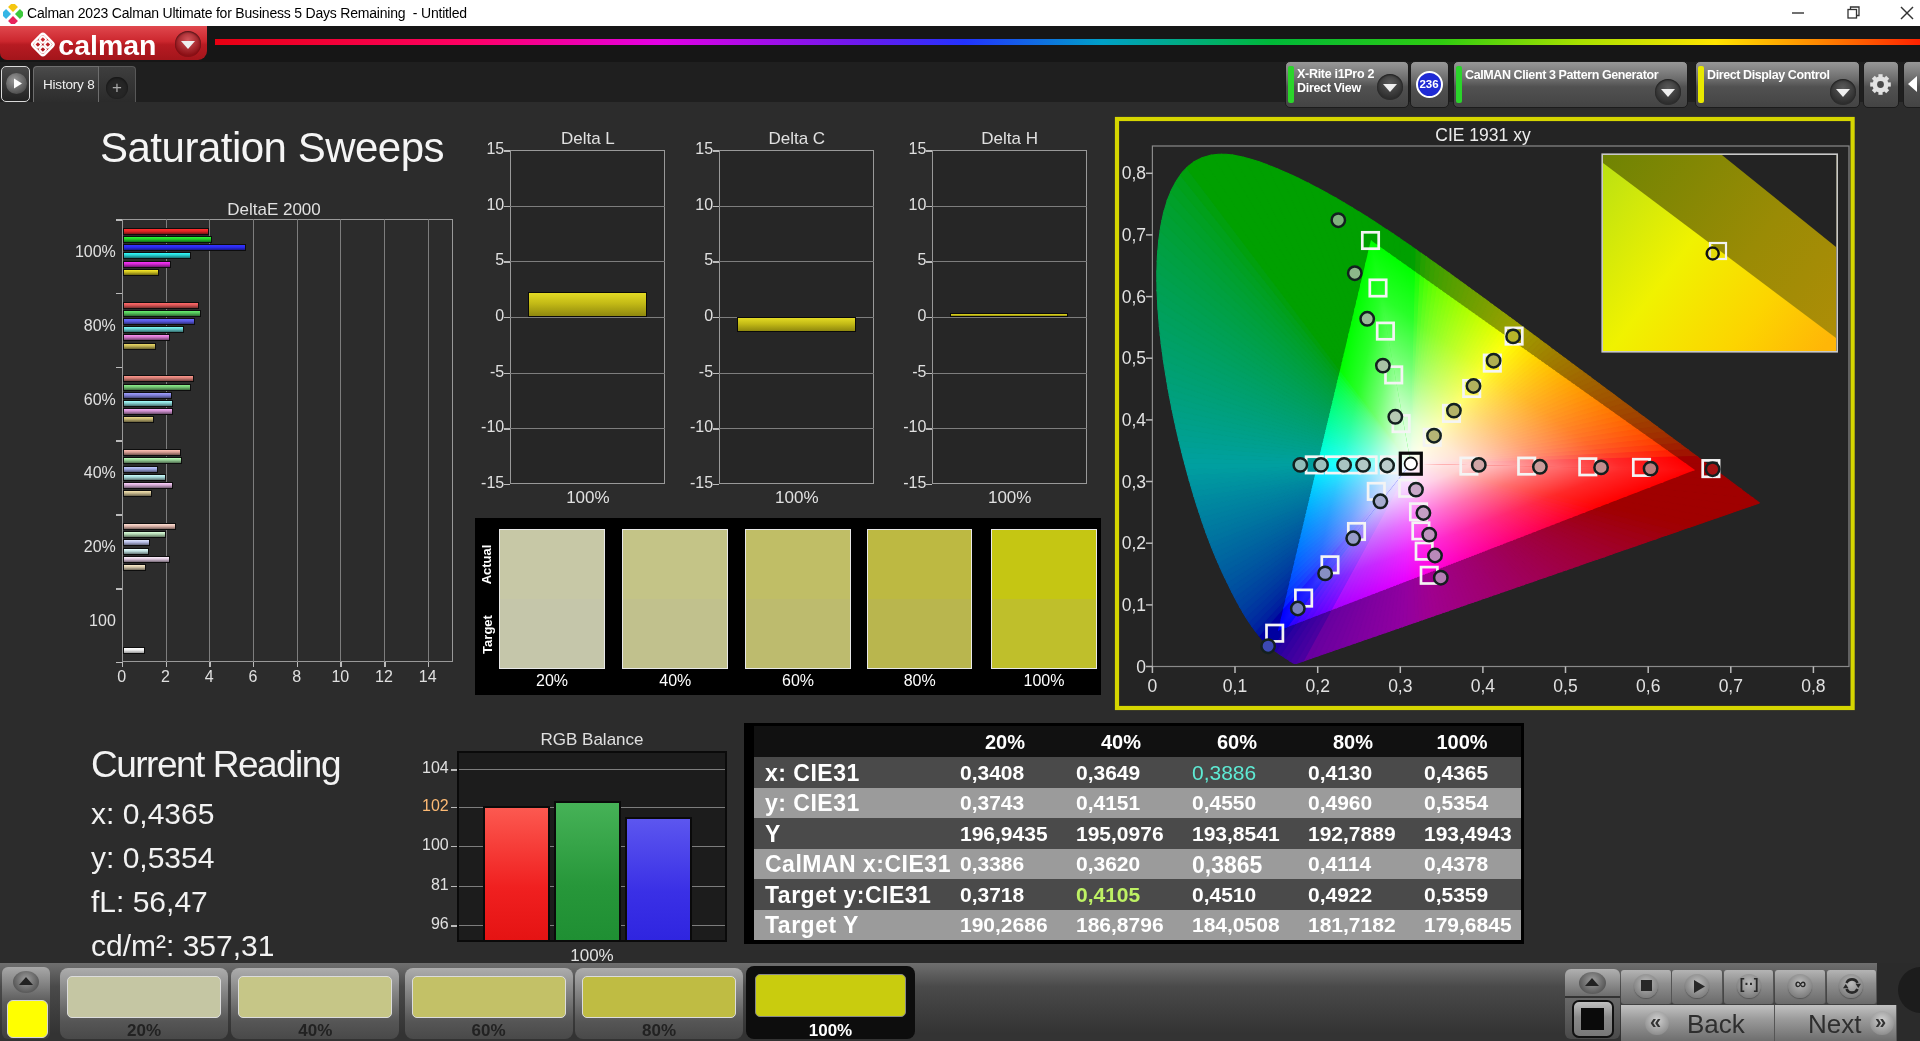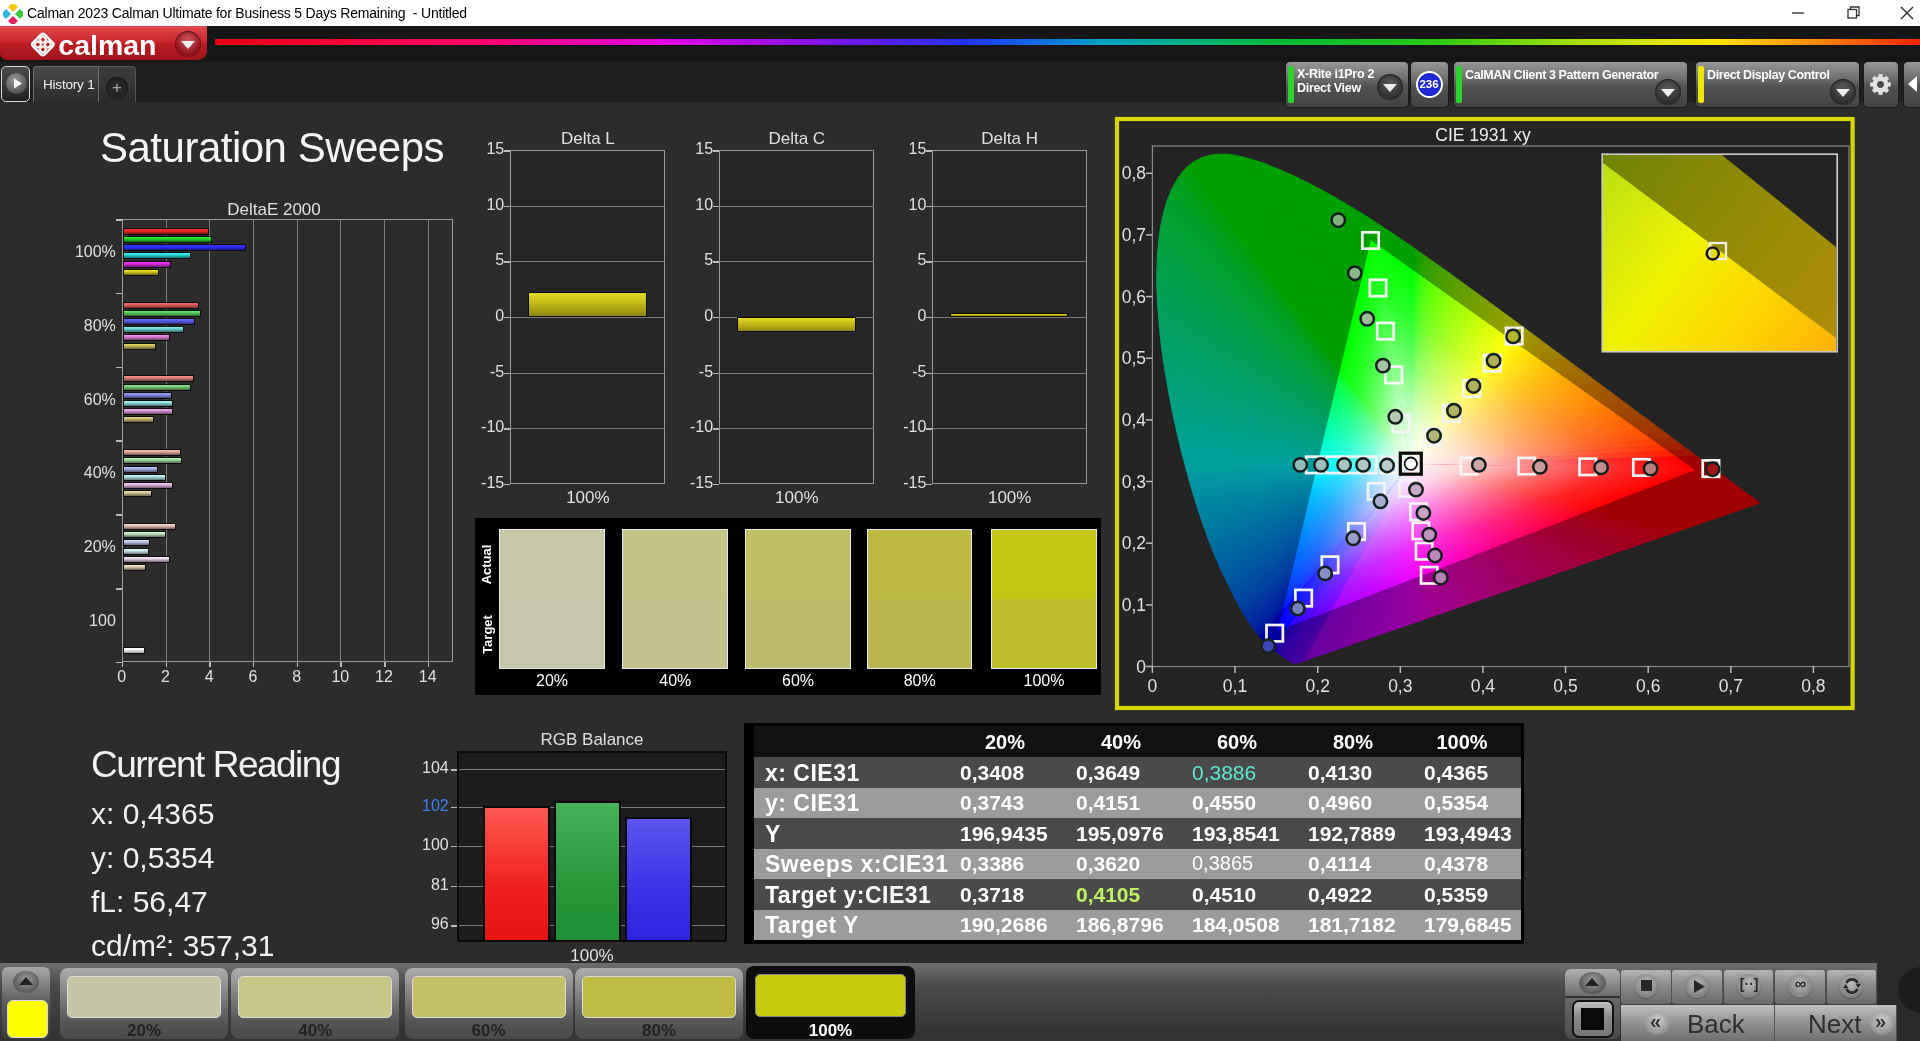--- a/index.html
+++ b/index.html
@@ -48,21 +48,21 @@
 <div class="ab" style="left:0;top:62px;width:1920px;height:40px;background:#1f1f1f"></div>
 <div class="ab" style="left:1px;top:66px;width:29px;height:36px;border:1.5px solid #d9d9d9;border-radius:5px;
 background:linear-gradient(180deg,#4a4a4a,#222)"></div>
 <div class="ab" style="left:6px;top:73px;width:21px;height:21px;border-radius:50%;
 background:radial-gradient(circle at 40% 35%,#9a9a9a,#4e4e4e 75%)"></div>
 <svg class="ab" style="left:6px;top:73px" width="21" height="21">
     <polygon points="8,5.5 16,10.5 8,15.5" fill="#fff"></polygon>
   </svg>
 <div class="ab" style="left:33px;top:66px;width:66px;height:36px;border:1px solid #6e6e6e;border-bottom:none;
 border-radius:4px 0 0 0;background:linear-gradient(180deg,#4b4b4b,#353535 60%,#2d2d2d)"></div>
-<div class="ab" style="left:43px;top:77px;font-size:13.5px;letter-spacing:-0.2px;color:#f0f0f0">History 1</div>
+<div class="ab" style="left:43px;top:77px;font-size:13.5px;letter-spacing:-0.2px;color:#f0f0f0">History 8</div>
 <div class="ab" style="left:99px;top:66px;width:37px;height:36px;border:1px solid #585858;border-left:none;border-bottom:none;
 border-radius:0 4px 0 0;background:linear-gradient(180deg,#3e3e3e,#2b2b2b)"></div>
 <div class="ab" style="left:106px;top:77px;width:22px;height:22px;border-radius:50%;background:#262626;box-shadow:inset 0 1px 3px #111"></div>
 <div class="ab" style="left:112px;top:78px;font-size:17px;color:#aaa">+</div>
 <div class="ab grad-btn" style="left:1285px;top:61px;width:124px;height:47px"></div>
 <div class="ab" style="left:1288px;top:66px;width:6px;height:37px;background:#2bd42b;border-radius:2px"></div>
 <div class="ab" style="left:1297px;top:67px;font-size:12.5px;font-weight:bold;color:#fff;line-height:14px;letter-spacing:-0.3px">X-Rite i1Pro 2<br>Direct View</div>
 <div class="ab dd-arrow" style="left:1377px;top:74px"></div>
 <div class="ab grad-btn" style="left:1410px;top:61px;width:39px;height:47px"></div>
 <div class="ab" style="left:1415.5px;top:70.5px;width:27px;height:27px;border-radius:50%;background:#1f2ad4;border:2.5px solid #fff;color:#fff;font-size:11.5px;font-weight:bold;text-align:center;line-height:22px">236</div>
@@ -942,21 +942,21 @@
 <div class="ab" style="left:91px;top:841px;font-size:30px;color:#f2f2f2">y: 0,5354</div>
 <div class="ab" style="left:91px;top:885px;font-size:30px;color:#f2f2f2">fL: 56,47</div>
 <div class="ab" style="left:91px;top:929px;font-size:30px;color:#f2f2f2">cd/m²: 357,31</div>
 <div class="ab" style="left:512px;top:730px;width:160px;text-align:center;font-size:17px;color:#e0e0e0">RGB Balance</div>
 <div class="ab" style="left:456.7px;top:751.0px;width:270.5px;height:190.7px;border:2px solid #0a0a0a;background:#1c1c1c"></div>
 <div class="gline" style="left:458.7px;top:769.3px;width:266.5px;height:1px"></div>
 <div class="tick" style="left:450.7px;top:769.3px;width:6px;height:1.5px"></div>
 <div class="ab" style="left:408.7px;top:759.3px;width:40px;text-align:right;font-size:16px;color:#e0e0e0">104</div>
 <div class="gline" style="left:458.7px;top:806.8px;width:266.5px;height:1px"></div>
 <div class="tick" style="left:450.7px;top:806.8px;width:6px;height:1.5px"></div>
-<div class="ab" style="left:408.7px;top:796.8px;width:40px;text-align:right;font-size:16px;color:#3b82f6">102</div>
+<div class="ab" style="left:408.7px;top:796.8px;width:40px;text-align:right;font-size:16px;color:#fdba74">102</div>
 <div class="gline" style="left:458.7px;top:845.8px;width:266.5px;height:1px"></div>
 <div class="tick" style="left:450.7px;top:845.8px;width:6px;height:1.5px"></div>
 <div class="ab" style="left:408.7px;top:835.8px;width:40px;text-align:right;font-size:16px;color:#e0e0e0">100</div>
 <div class="gline" style="left:458.7px;top:885.9px;width:266.5px;height:1px"></div>
 <div class="tick" style="left:450.7px;top:885.9px;width:6px;height:1.5px"></div>
 <div class="ab" style="left:408.7px;top:875.9px;width:40px;text-align:right;font-size:16px;color:#e0e0e0">81</div>
 <div class="gline" style="left:458.7px;top:925.0px;width:266.5px;height:1px"></div>
 <div class="tick" style="left:450.7px;top:925.0px;width:6px;height:1.5px"></div>
 <div class="ab" style="left:408.7px;top:915.0px;width:40px;text-align:right;font-size:16px;color:#e0e0e0">96</div>
 <div class="ab" style="left:552.0px;top:946px;width:80px;text-align:center;font-size:17px;color:#e0e0e0">100%</div>
@@ -985,24 +985,24 @@
 <div class="ab" style="left:1308px;top:791.0px;font-size:21px;font-weight:bold;color:#fff">0,4960</div>
 <div class="ab" style="left:1424px;top:791.0px;font-size:21px;font-weight:bold;color:#fff">0,5354</div>
 <div class="ab" style="left:754px;top:818.0px;width:767px;height:30.5px;background:#4a4a4a"></div>
 <div class="ab" style="left:765px;top:820.5px;font-size:23px;letter-spacing:0.5px;font-weight:bold;color:#fff">Y</div>
 <div class="ab" style="left:960px;top:821.5px;font-size:21px;font-weight:bold;color:#fff">196,9435</div>
 <div class="ab" style="left:1076px;top:821.5px;font-size:21px;font-weight:bold;color:#fff">195,0976</div>
 <div class="ab" style="left:1192px;top:821.5px;font-size:21px;font-weight:bold;color:#fff">193,8541</div>
 <div class="ab" style="left:1308px;top:821.5px;font-size:21px;font-weight:bold;color:#fff">192,7889</div>
 <div class="ab" style="left:1424px;top:821.5px;font-size:21px;font-weight:bold;color:#fff">193,4943</div>
 <div class="ab" style="left:754px;top:848.5px;width:767px;height:30.5px;background:#9b9b9b"></div>
-<div class="ab" style="left:765px;top:851.0px;font-size:23px;letter-spacing:0.5px;font-weight:bold;color:#fff">Sweeps x:CIE31</div>
+<div class="ab" style="left:765px;top:851.0px;font-size:23px;letter-spacing:0.5px;font-weight:bold;color:#fff">CalMAN x:CIE31</div>
 <div class="ab" style="left:960px;top:852.0px;font-size:21px;font-weight:bold;color:#fff">0,3386</div>
 <div class="ab" style="left:1076px;top:852.0px;font-size:21px;font-weight:bold;color:#fff">0,3620</div>
-<div class="ab" style="left:1192px;top:852.0px;font-size:20px;font-weight:normal;color:#fff">0,3865</div>
+<div class="ab" style="left:1192px;top:852.0px;font-size:23px;font-weight:bold;color:#fff">0,3865</div>
 <div class="ab" style="left:1308px;top:852.0px;font-size:21px;font-weight:bold;color:#fff">0,4114</div>
 <div class="ab" style="left:1424px;top:852.0px;font-size:21px;font-weight:bold;color:#fff">0,4378</div>
 <div class="ab" style="left:754px;top:879.0px;width:767px;height:30.5px;background:#4a4a4a"></div>
 <div class="ab" style="left:765px;top:881.5px;font-size:23px;letter-spacing:0.5px;font-weight:bold;color:#fff">Target y:CIE31</div>
 <div class="ab" style="left:960px;top:882.5px;font-size:21px;font-weight:bold;color:#fff">0,3718</div>
 <div class="ab" style="left:1076px;top:882.5px;font-size:21px;font-weight:bold;color:#bef264">0,4105</div>
 <div class="ab" style="left:1192px;top:882.5px;font-size:21px;font-weight:bold;color:#fff">0,4510</div>
 <div class="ab" style="left:1308px;top:882.5px;font-size:21px;font-weight:bold;color:#fff">0,4922</div>
 <div class="ab" style="left:1424px;top:882.5px;font-size:21px;font-weight:bold;color:#fff">0,5359</div>
 <div class="ab" style="left:754px;top:909.5px;width:767px;height:30.5px;background:#9b9b9b"></div>

